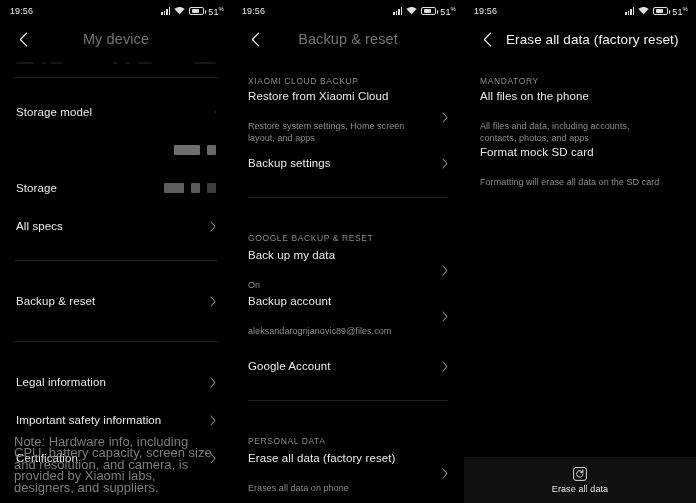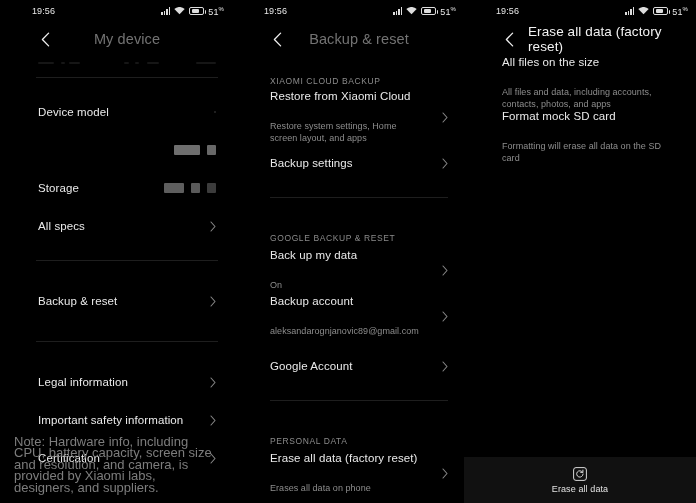--- a/index.html
+++ b/index.html
@@ -9,21 +9,20 @@
     font-family:"Liberation Sans", sans-serif;
     overflow:hidden;
   }
   .screens { display:flex; width:696px; height:503px; }
   .panel {
     width:232px; height:503px;
     background:#000;
     position:relative;
     overflow:hidden;
     flex:0 0 232px;
-    padding-left:22px;
   }
 
   
   .statusbar {
     height:22px;
     display:flex; align-items:center;
     padding:0 8px 0 10px;
     color:#e8e8e8;
     font-size:9px;
     letter-spacing:0.1px;
@@ -206,21 +205,21 @@
         <span style="width:8px"></span>
       <span class="ghost-seg" style="width:14px"></span>
         <span style="width:42px"></span>
       <span class="ghost-seg" style="width:22px"></span>
     </div>
     <div class="divider wide"></div>
     <div class="gap-sm"></div>
 
     <div class="row">
       <div class="row-texts">
-          <span class="row-title">Device model</span>
+          <span class="row-title">Storage model</span>
         </div>
       <span class="redact-group">
         <span class="redact" style="width:2px;height:2px;background:#2a2a2a"></span>
       </span>
     </div>
 
     <div class="row">
       <span class="redact-group">
         <span class="redact" style="width:26px;background:#6e6e6e"></span>
         <span class="redact" style="width:9px;background:#686868"></span>
@@ -373,21 +372,21 @@
       <span class="chev">
         <svg width="6" height="11" viewBox="0 0 6 11">
             <path d="M1 1l4 4.5L1 10" stroke="#b4b4b4" stroke-width="1.1" fill="none" stroke-linecap="round" stroke-linejoin="round"></path>
           </svg>
       </span>
     </div>
 
     <div class="row tall">
       <div class="row-texts">
         <span class="row-title">Backup account</span>
-        <span class="row-sub">aleksandarognjanovic89@gmail.com</span>
+        <span class="row-sub">aleksandarognjanovic89@files.com</span>
       </div>
       <span class="chev">
         <svg width="6" height="11" viewBox="0 0 6 11">
             <path d="M1 1l4 4.5L1 10" stroke="#b4b4b4" stroke-width="1.1" fill="none" stroke-linecap="round" stroke-linejoin="round"></path>
           </svg>
       </span>
     </div>
 
 
     <div class="gap-sm"></div>
@@ -447,24 +446,25 @@
 
     <div class="titlebar">
       <span class="back-btn">
         <svg width="9" height="15" viewBox="0 0 9 15">
             <path d="M7.6 1.1 1.4 7.5l6.2 6.4" stroke="#f0f0f0" stroke-width="1.3" fill="none" stroke-linecap="round" stroke-linejoin="round"></path>
           </svg>
       </span>
       <span class="title-left">Erase all data (factory reset)</span>
     </div>
 
-
-    <div class="row tall">
-      <div class="row-texts">
-        <span class="row-title">All files on the size</span>
+    <div class="section-head">MANDATORY</div>
+
+    <div class="row tall">
+      <div class="row-texts">
+        <span class="row-title">All files on the phone</span>
         <span class="row-sub">All files and data, including accounts, contacts, photos, and apps</span>
       </div>
     </div>
 
     <div class="row tall">
       <div class="row-texts">
         <span class="row-title">Format mock SD card</span>
         <span class="row-sub">Formatting will erase all data on the SD card</span>
       </div>
     </div>

